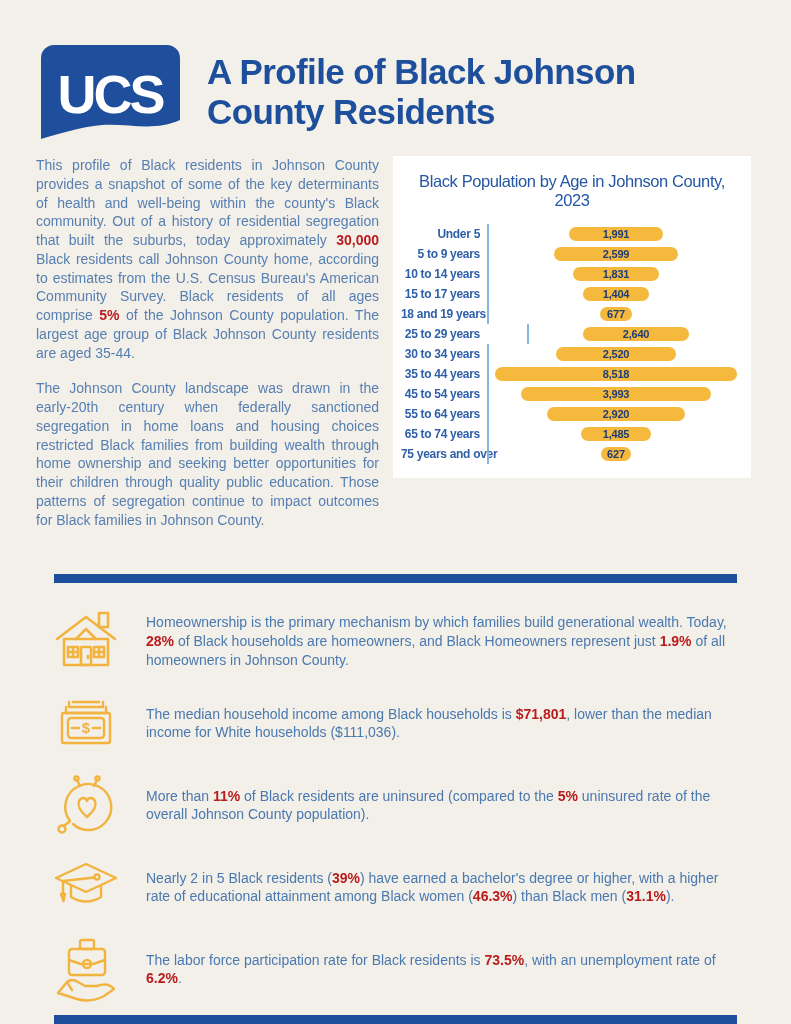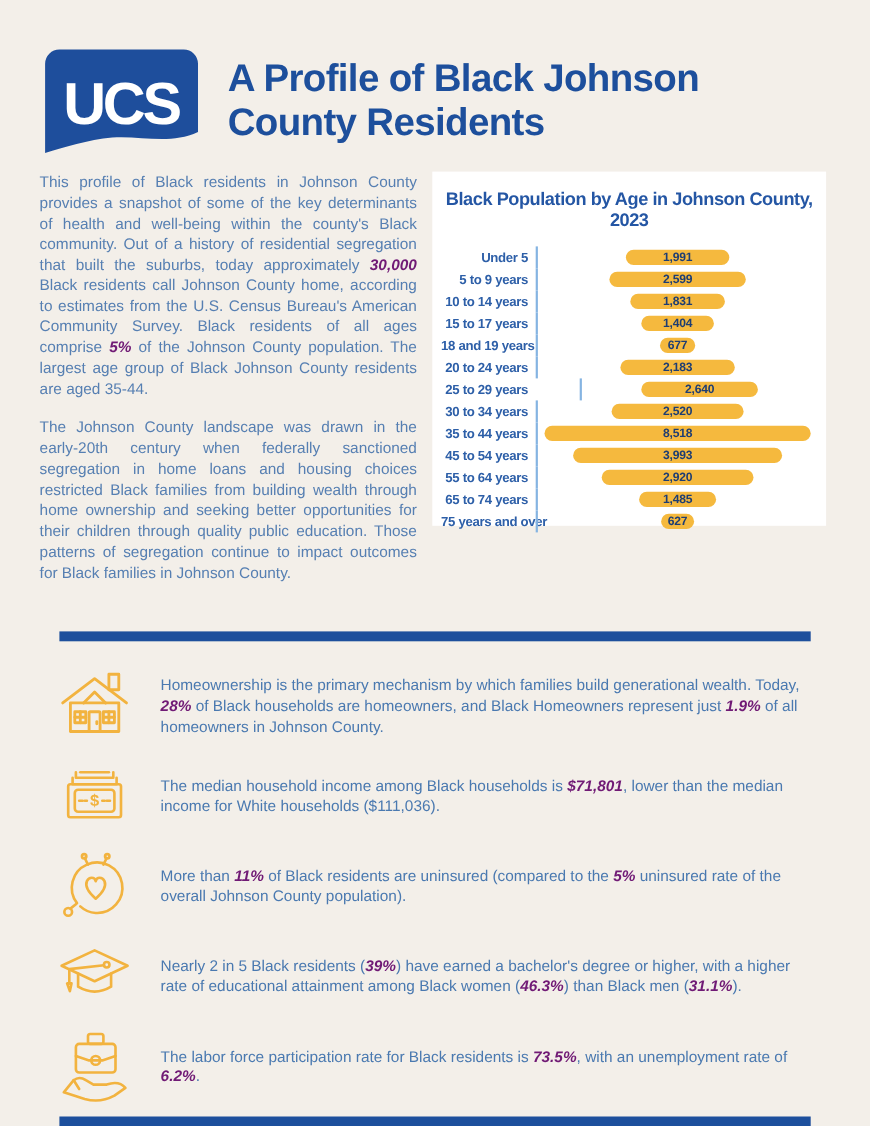--- a/index.html
+++ b/index.html
@@ -8,23 +8,23 @@
     font-family:"Liberation Sans", sans-serif; box-sizing:border-box;
   }
   
   .header { display:flex; align-items:center; gap:26px; padding:44px 40px 0 40px; }
   .logo svg { display:block; }
   .page-title { font-size:35px; font-weight:700; color:#1d4f9c; letter-spacing:-0.6px; }
   
   .content { display:flex; padding:16px 28px 0 36px; gap:10px; }
   .intro { width:347px; box-sizing:border-box; padding-right:4px; }
   .intro p { margin:0 0 17px 0; text-align:justify; font-size:14px; line-height:1.34; color:#567fb2; }
-  .intro b, .stat-text b { color:#701a75; font-weight:700;font-style:italic; }
+  .intro b, .stat-text b { color:#b91c1c; font-weight:700; }
   .chart-panel { width:358px; height:322px; background:#ffffff; box-sizing:border-box; padding:14px 8px 10px 8px; }
-  .chart-title { text-align:center; font-size:16.5px; font-weight:700; color:#2456a4; letter-spacing:-0.4px; margin:2px 0 14px 0; }
+  .chart-title { text-align:center; font-size:16.5px; font-weight:400; color:#2456a4; letter-spacing:-0.4px; margin:2px 0 14px 0; }
   .chart-row { display:flex; height:20px; align-items:stretch; }
   .chart-label { width:86px; box-sizing:border-box; text-align:right; padding-right:7px; font-size:12px;
                  font-weight:700; color:#2d5fa8; letter-spacing:-0.3px; white-space:nowrap; align-self:center; }
   .bar-area { flex:1; border-left:2px solid #85b4e2; display:flex; align-items:center; justify-content:center; }
   .bar { height:14px; border-radius:7px; display:flex; align-items:center; justify-content:center;
          font-size:11px; font-weight:700; color:#1d3d73; white-space:nowrap; letter-spacing:-0.2px; }
   
   .divider { height:9px; background:#1d4f9c; margin:28px 54px 0 54px; }
   .divider.bottom { margin-top:10px; }
   
@@ -78,26 +78,20 @@
           <div class="chart-row">
             <div class="chart-label" style="color: rgb(45, 95, 168);">15 to 17 years</div>
             <div class="bar-area" style="border-left-color: rgb(133, 180, 226);">
               <div class="bar" style="background: rgb(245, 185, 62); color: rgb(29, 61, 115); width: 26.2186%;">1,404</div>
             </div>
           </div>
           <div class="chart-row">
             <div class="chart-label" style="color: rgb(45, 95, 168);">18 and 19 years</div>
             <div class="bar-area" style="border-left-color: rgb(133, 180, 226);">
               <div class="bar" style="background: rgb(245, 185, 62); color: rgb(29, 61, 115); width: 12.6425%;">677</div>
-            </div>
-          </div>
-          <div class="chart-row">
-            <div class="chart-label" style="color: rgb(45, 95, 168);">20 to 24 years</div>
-            <div class="bar-area" style="border-left-color: rgb(133, 180, 226);">
-              <div class="bar" style="background: rgb(245, 185, 62); color: rgb(29, 61, 115); width: 40.7658%;">2,183</div>
             </div>
           </div>
           <div class="chart-row">
             <div class="chart-label" style="color: rgb(45, 95, 168);">25 to 29 years</div>
             <div class="bar-area" style="border-left-color: rgb(133, 180, 226); margin-left: 40px;">
               <div class="bar" style="background: rgb(245, 185, 62); color: rgb(29, 61, 115); width: 49.3%;">2,640</div>
             </div>
           </div>
           <div class="chart-row">
             <div class="chart-label" style="color: rgb(45, 95, 168);">30 to 34 years</div>

